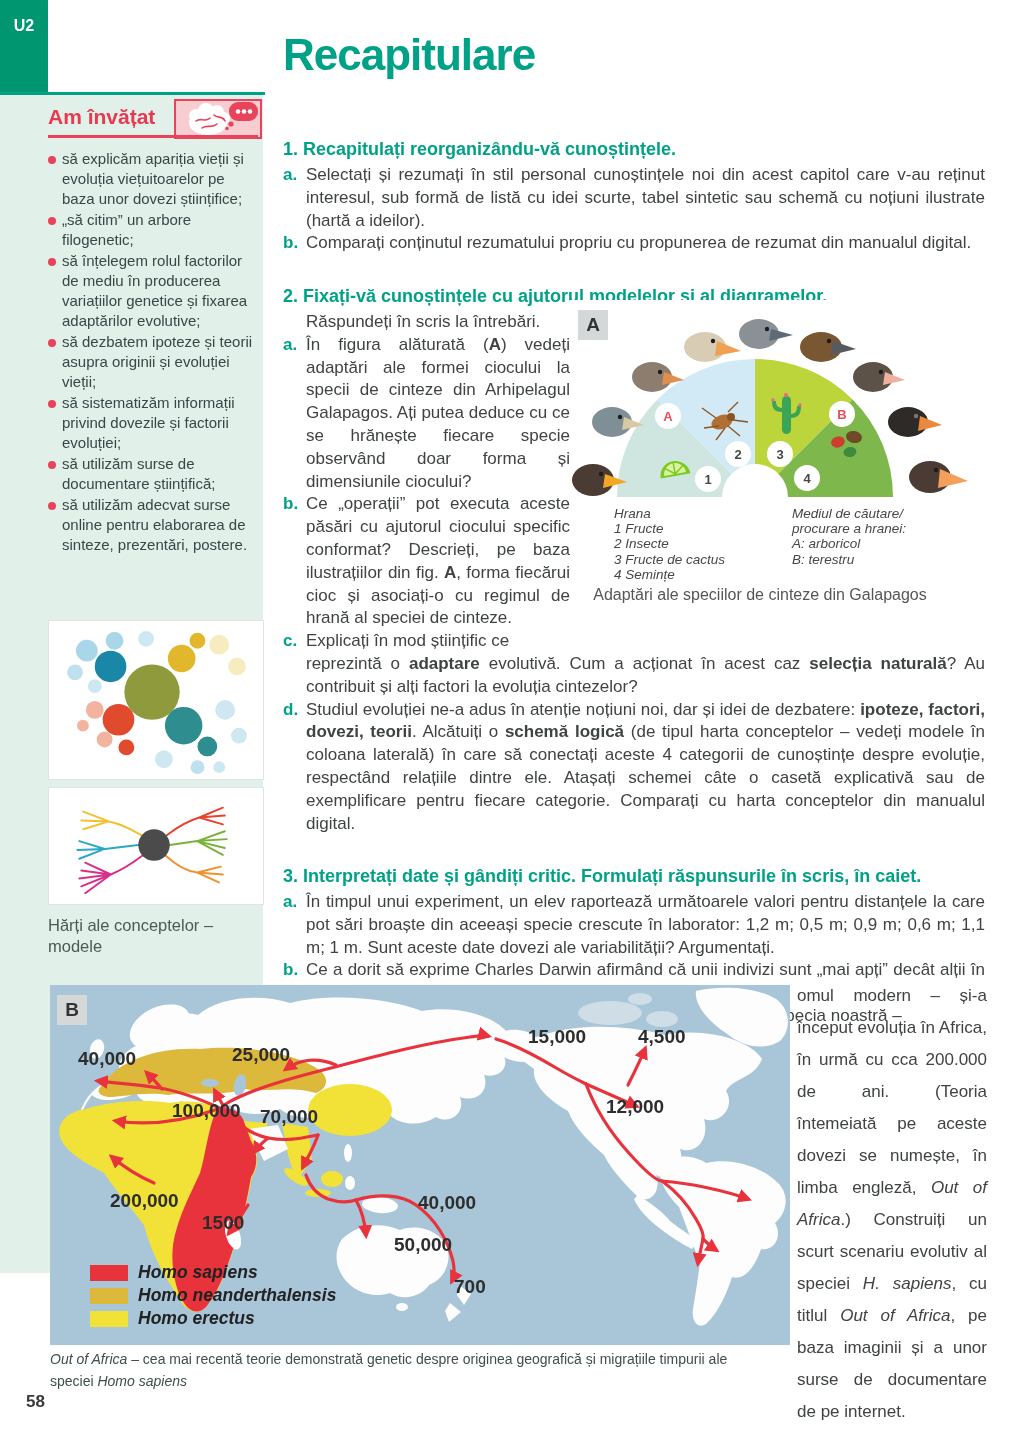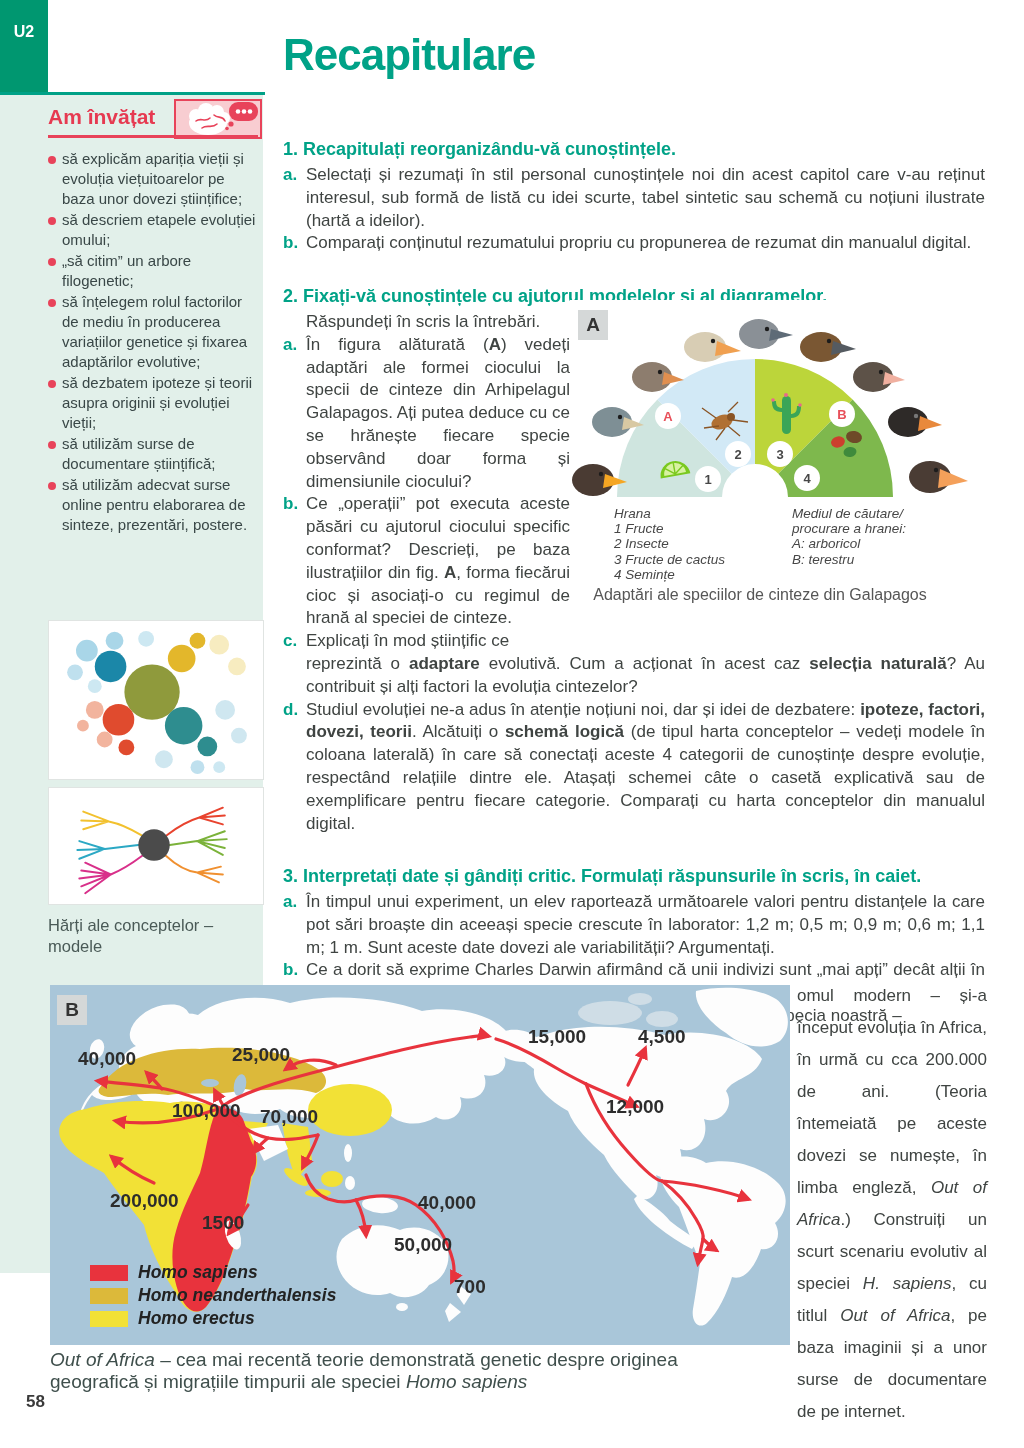--- a/index.html
+++ b/index.html
@@ -1,21 +1,21 @@
 <!DOCTYPE html>
 <html><head>
 <meta charset="utf-8">
 <style>
   html,body{margin:0;padding:0;background:#ffffff;}
   body{width:1024px;height:1448px;position:relative;font-family:"Liberation Sans",sans-serif;overflow:hidden;}
   .abs{position:absolute;}
 
   
   #unit-tab{left:0;top:0;width:48px;height:93px;background:#009770;color:#fff;
-    font-weight:bold;font-size:16px;text-align:center;line-height:1;padding-top:24px;box-sizing:border-box;}
+    font-weight:bold;font-size:16px;text-align:center;line-height:1;padding-top:18px;box-sizing:border-box;}
   #header-rule{left:0;top:92px;width:265px;height:3px;background:#00a187;}
   #page-title{left:283px;top:30px;font-size:44px;font-weight:800;color:#00a287;letter-spacing:-1px;}
 
   
   #sidebar{left:0;top:95px;width:263px;height:1178px;background:#e2f0ea;}
   #sidebar-heading{position:absolute;left:48px;top:10px;font-size:21px;font-weight:bold;color:#e63a51;}
   #sidebar-underline{position:absolute;left:48px;top:40px;width:210px;height:2.5px;background:#e8435a;}
   #brain-box{position:absolute;left:174px;top:4px;width:88px;height:40px;background:#f8cdd1;border:2.5px solid #e8435a;box-sizing:border-box;}
   #objective-list{position:absolute;left:48px;top:54px;width:212px;color:#394747;font-size:15px;line-height:20px;}
   .obj-item{position:relative;padding-left:14px;margin-bottom:1px;}
@@ -46,21 +46,21 @@
   
   #sec3-cont{left:797px;top:980px;width:190px;font-size:17px;line-height:32px;color:#3f4442;text-align:justify;}
 
   
   #mapB{left:50px;top:985px;width:740px;height:360px;}
   .map-num{position:absolute;font-size:19px;font-weight:600;color:#2d2d2d;line-height:1;white-space:nowrap;}
   #map-legend{position:absolute;left:40px;top:276px;}
   .leg-row{display:flex;align-items:center;height:23px;}
   .leg-swatch{width:38px;height:16px;margin-right:10px;}
   .leg-text{font-size:17.5px;font-style:italic;font-weight:600;color:#222;}
-  #map-caption{left:50px;top:1349px;width:700px;font-size:19px;line-height:21.5px;color:#3f4f4c;}
+  #map-caption{left:50px;top:1349px;width:700px;font-size:14px;line-height:21.5px;color:#3f4f4c;}
   #page-number{left:26px;top:1392px;font-size:17px;font-weight:bold;color:#3a3a3a;text-align:right;}
 </style>
 </head>
 <body>
 
 <div class="abs" id="unit-tab">U2</div>
 <div class="abs" id="header-rule"></div>
 <div class="abs" id="page-title">Recapitulare</div>
 
 <div class="abs" id="sidebar">
@@ -78,24 +78,24 @@
         <circle cx="68" cy="10.5" r="2.3" fill="#ffffff"></circle>
         <circle cx="74" cy="10.5" r="2.3" fill="#ffffff"></circle>
       <circle cx="55" cy="23" r="2.6" fill="#e8435a"></circle>
         <circle cx="51" cy="27.5" r="1.8" fill="#e8435a"></circle>
     </svg>
   </div>
   <div id="sidebar-underline"></div>
 
   <div id="objective-list">
     <div class="obj-item">să explicăm apariția vieții și evoluția viețuitoarelor pe baza unor dovezi științifice;</div>
-    <div class="obj-item">să descriem etapele evoluției omului;</div>
     <div class="obj-item">„să citim” un arbore filogenetic;</div>
     <div class="obj-item">să înțelegem rolul factorilor de mediu în producerea variațiilor genetice și fixarea adaptărilor evolutive;</div>
     <div class="obj-item">să dezbatem ipoteze și teorii asupra originii și evoluției vieții;</div>
+    <div class="obj-item">să sistematizăm informații privind dovezile și factorii evoluției;</div>
     <div class="obj-item">să utilizăm surse de documentare științifică;</div>
     <div class="obj-item">să utilizăm adecvat surse online pentru elaborarea de sinteze, prezentări, postere.</div>
   </div>
 
   <div class="side-card" id="card-bubbles">
     <svg width="214" height="158" viewBox="0 0 216 160">
       <circle cx="38" cy="30" r="11" fill="#a9d6e8"></circle>
         <circle cx="66" cy="20" r="9" fill="#a9d6e8"></circle>
       <circle cx="26" cy="52" r="8" fill="#bfe0ee"></circle>
         <circle cx="46" cy="66" r="7" fill="#cde8f2"></circle>

